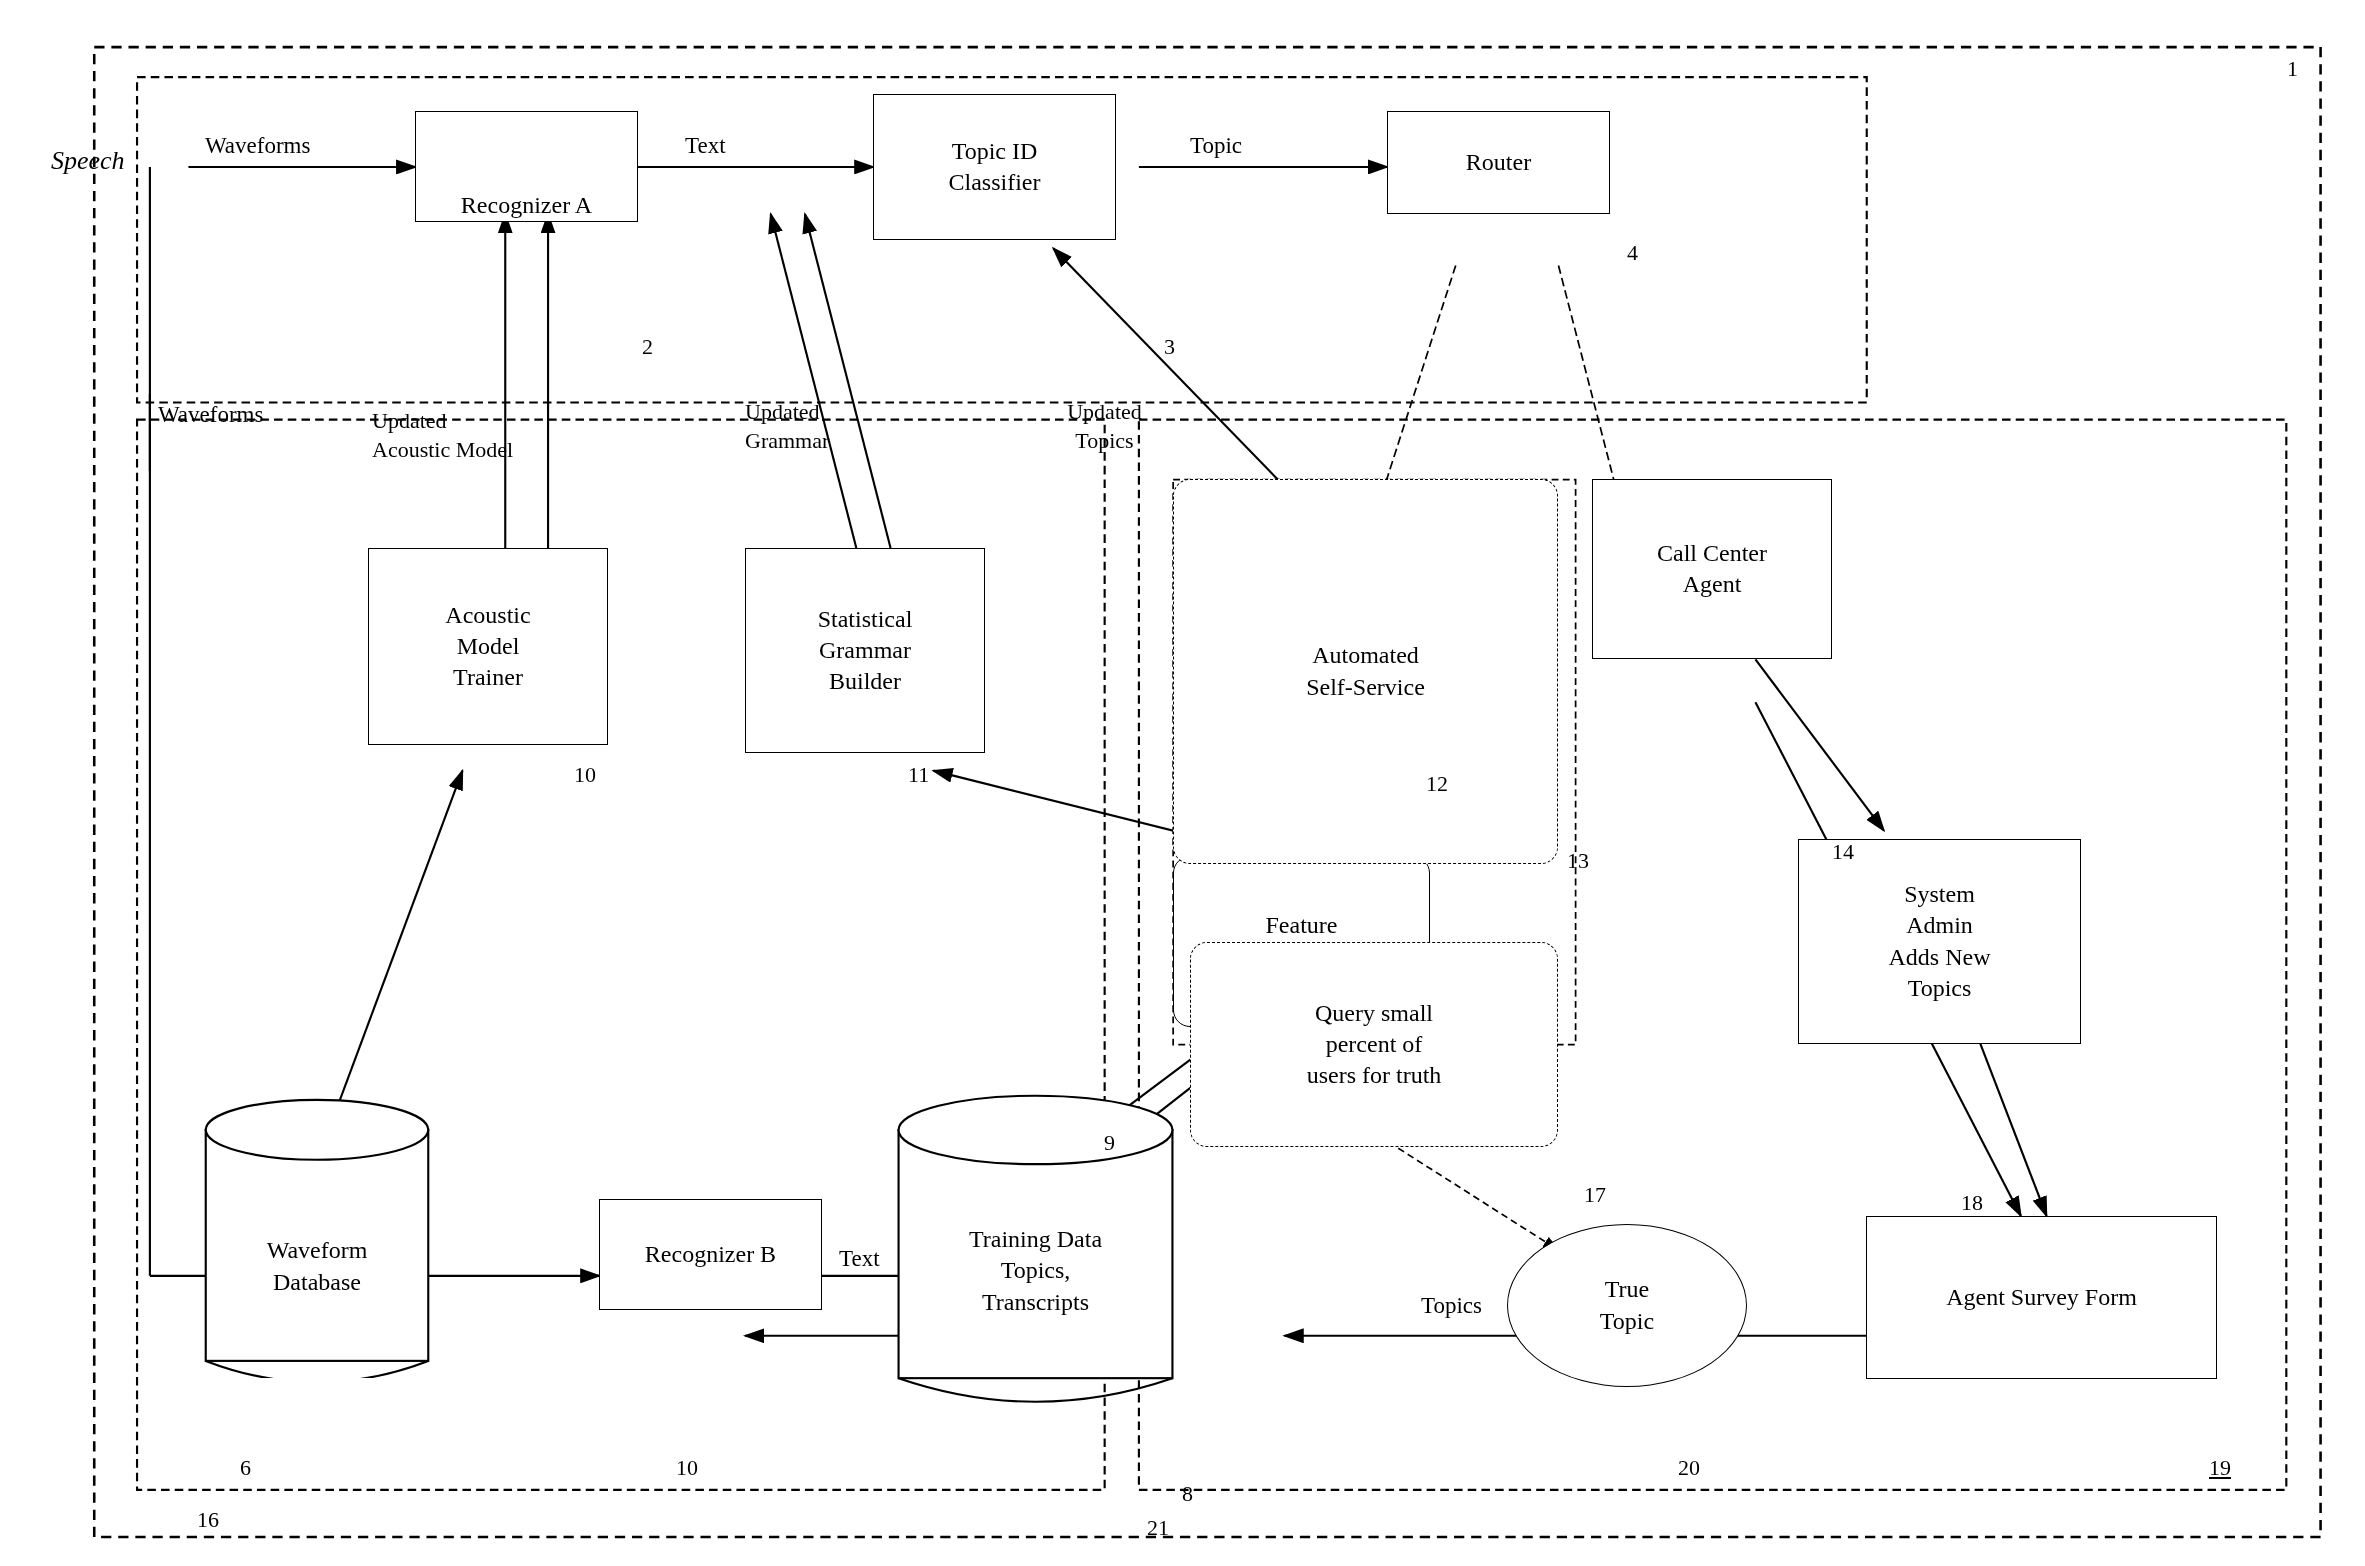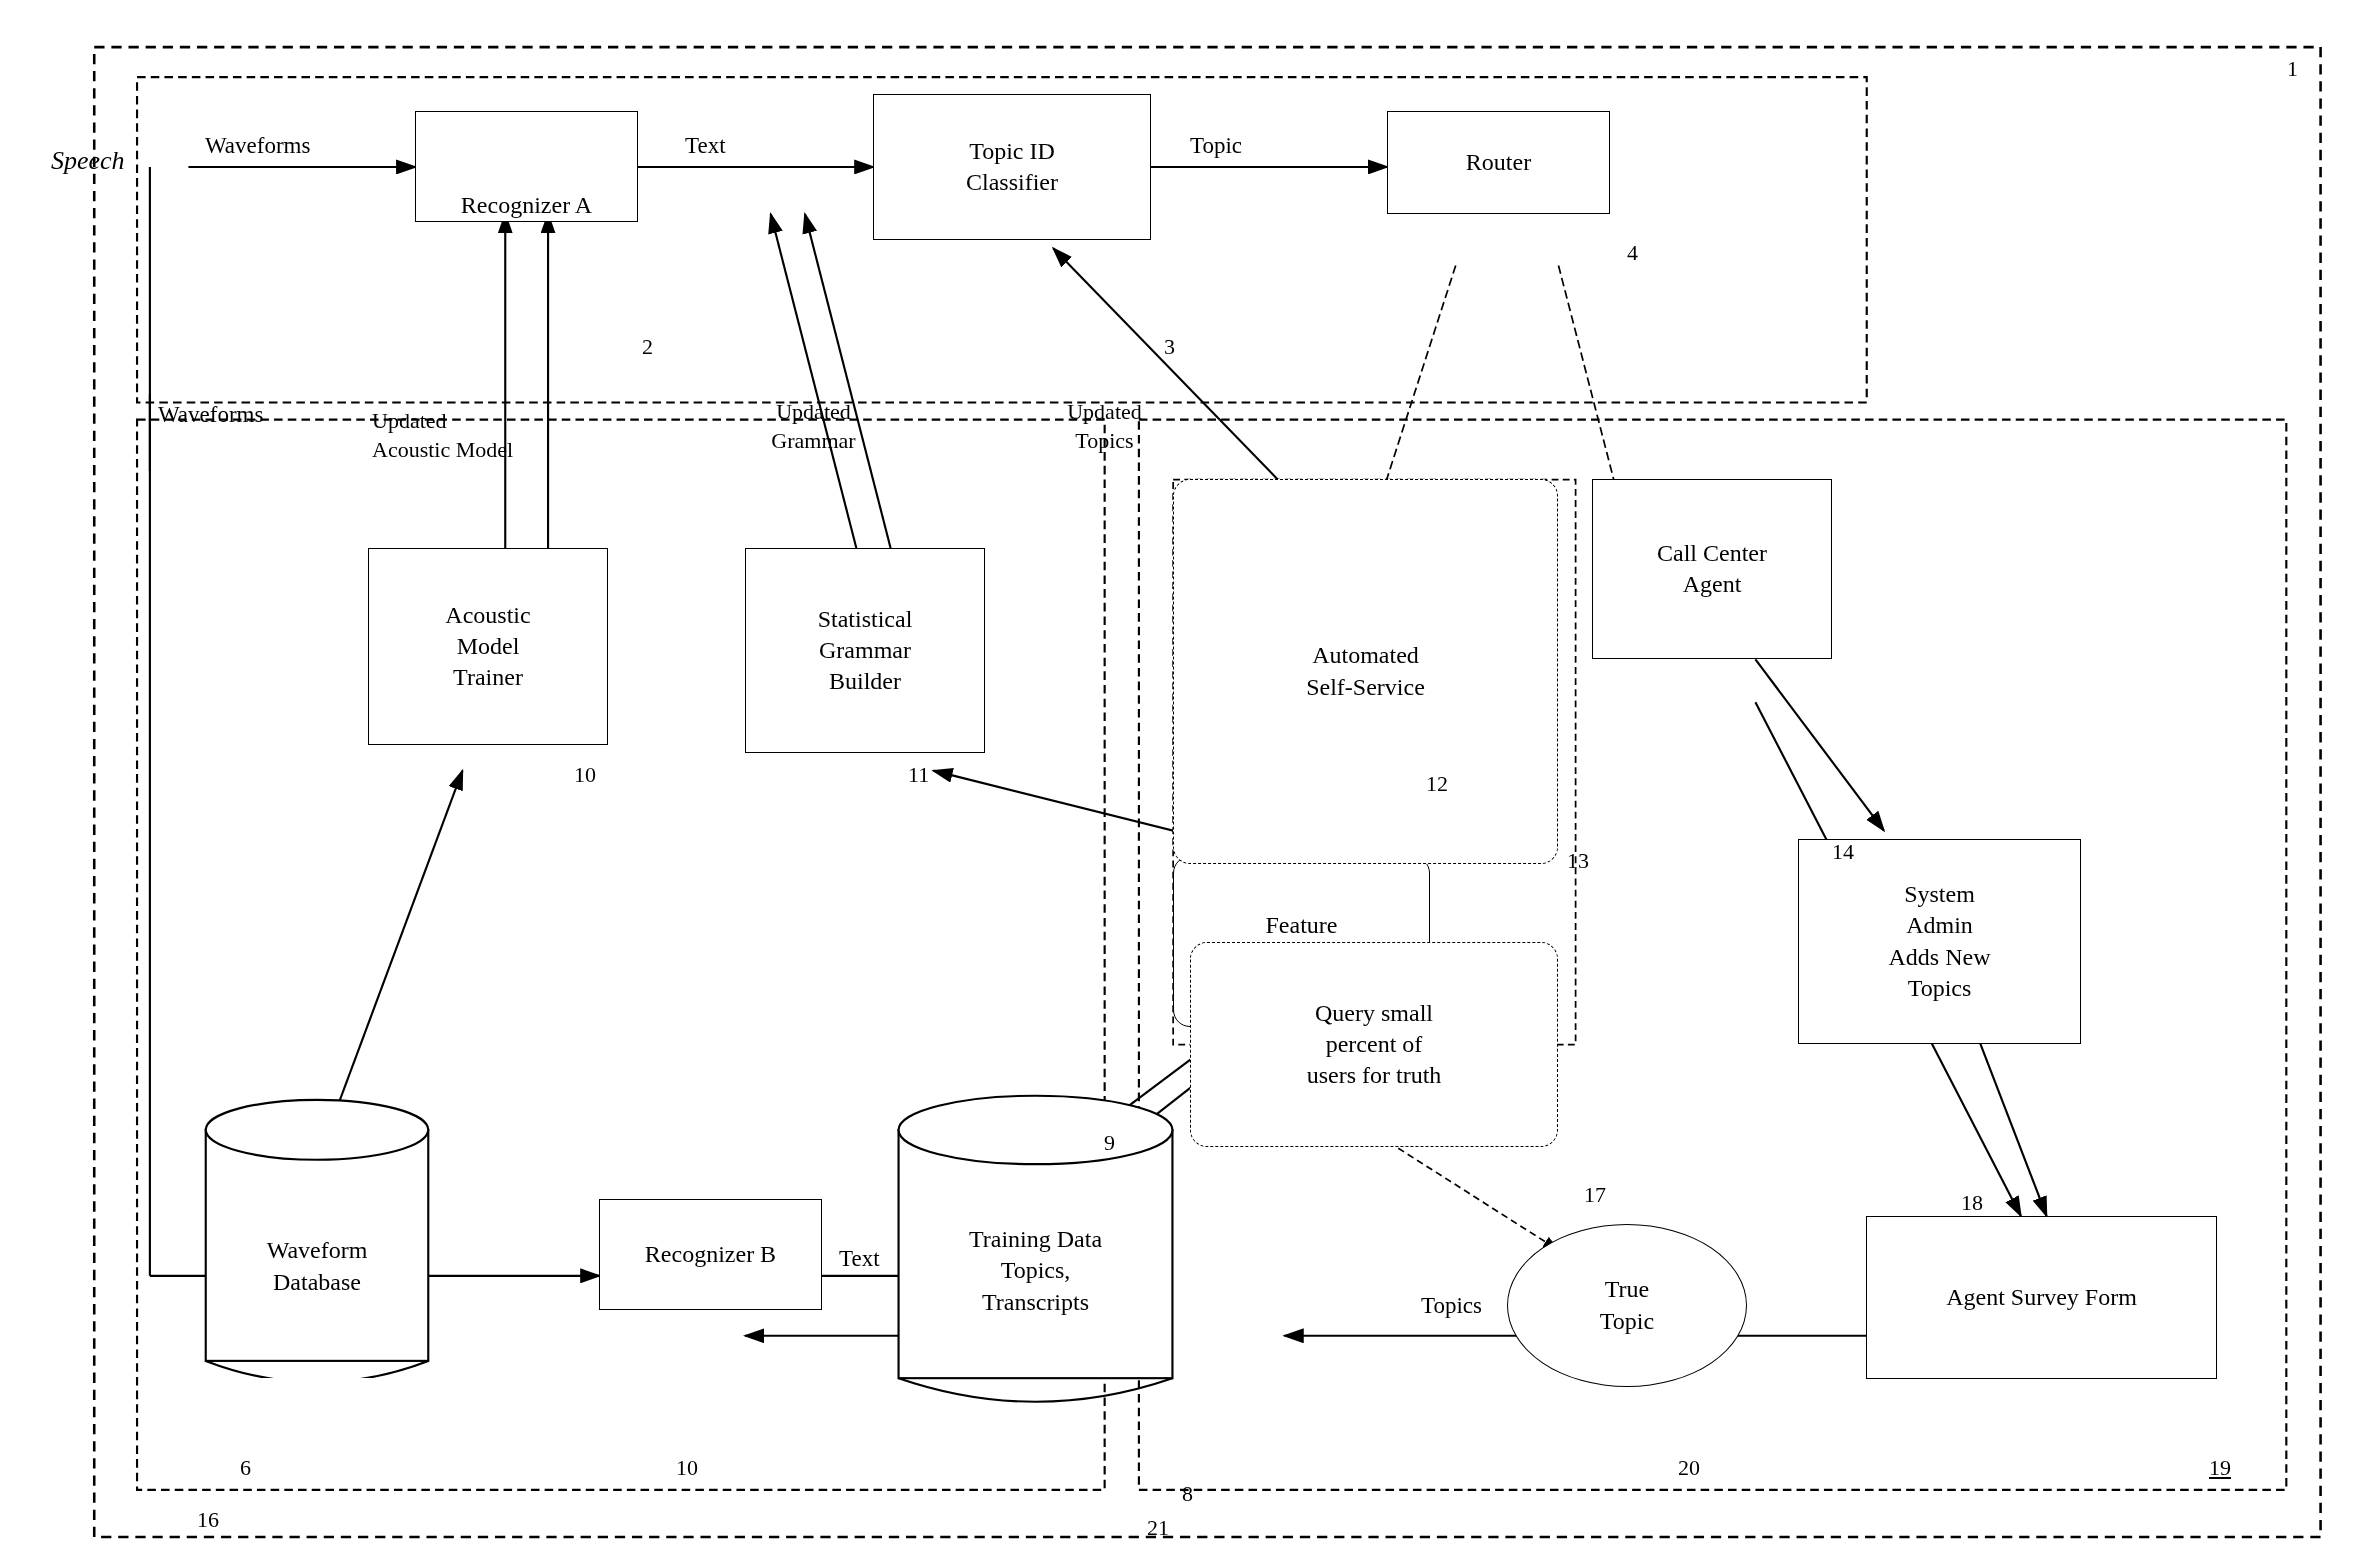--- a/index.html
+++ b/index.html
@@ -187,36 +187,36 @@
   <div class="label" style="left:205px; top:133px; font-size:23px;">Waveforms</div>
 
   <div class="label" style="left:685px; top:133px; font-size:23px;">Text</div>
 
   <div class="label" style="left:1190px; top:133px; font-size:23px;">Topic</div>
 
   <div class="box" style="left:415px; top:111px; width:223px; height:111px;align-items:flex-end;">
     <span>Recognizer A</span>
   </div>
 
-  <div class="box" style="left:873px; top:94px; width:278px; height:146px;">
+  <div class="box" style="left:873px; top:94px; width:243px; height:146px;">
     <span style="white-space:pre-line;">Topic ID
 Classifier</span>
   </div>
 
   <div class="box" style="left:1387px; top:111px; width:223px; height:103px;">
     <span>Router</span>
   </div>
 
   <div class="label" style="left:158px; top:402px; font-size:23px;">Waveforms</div>
 
   <div class="label" style="left:372px; top:407px; font-size:22px; text-align:left; line-height:1.3; width:154px;">Updated
 Acoustic
 Model</div>
 
-  <div class="label" style="left:745px; top:398px; font-size:22px; text-align:center; line-height:1.3; width:137px;">Updated
+  <div class="label" style="left:745px; top:398px; font-size:22px; line-height:1.3; width:137px;">Updated
 Grammar</div>
 
   <div class="label" style="left:1036px; top:398px; font-size:22px; text-align:center; line-height:1.3; width:137px;">Updated
 Topics</div>
 
   <div class="box" style="left:368px; top:548px; width:240px; height:197px;">
     <span style="white-space:pre-line;">Acoustic
 Model
 Trainer</span>
   </div>

